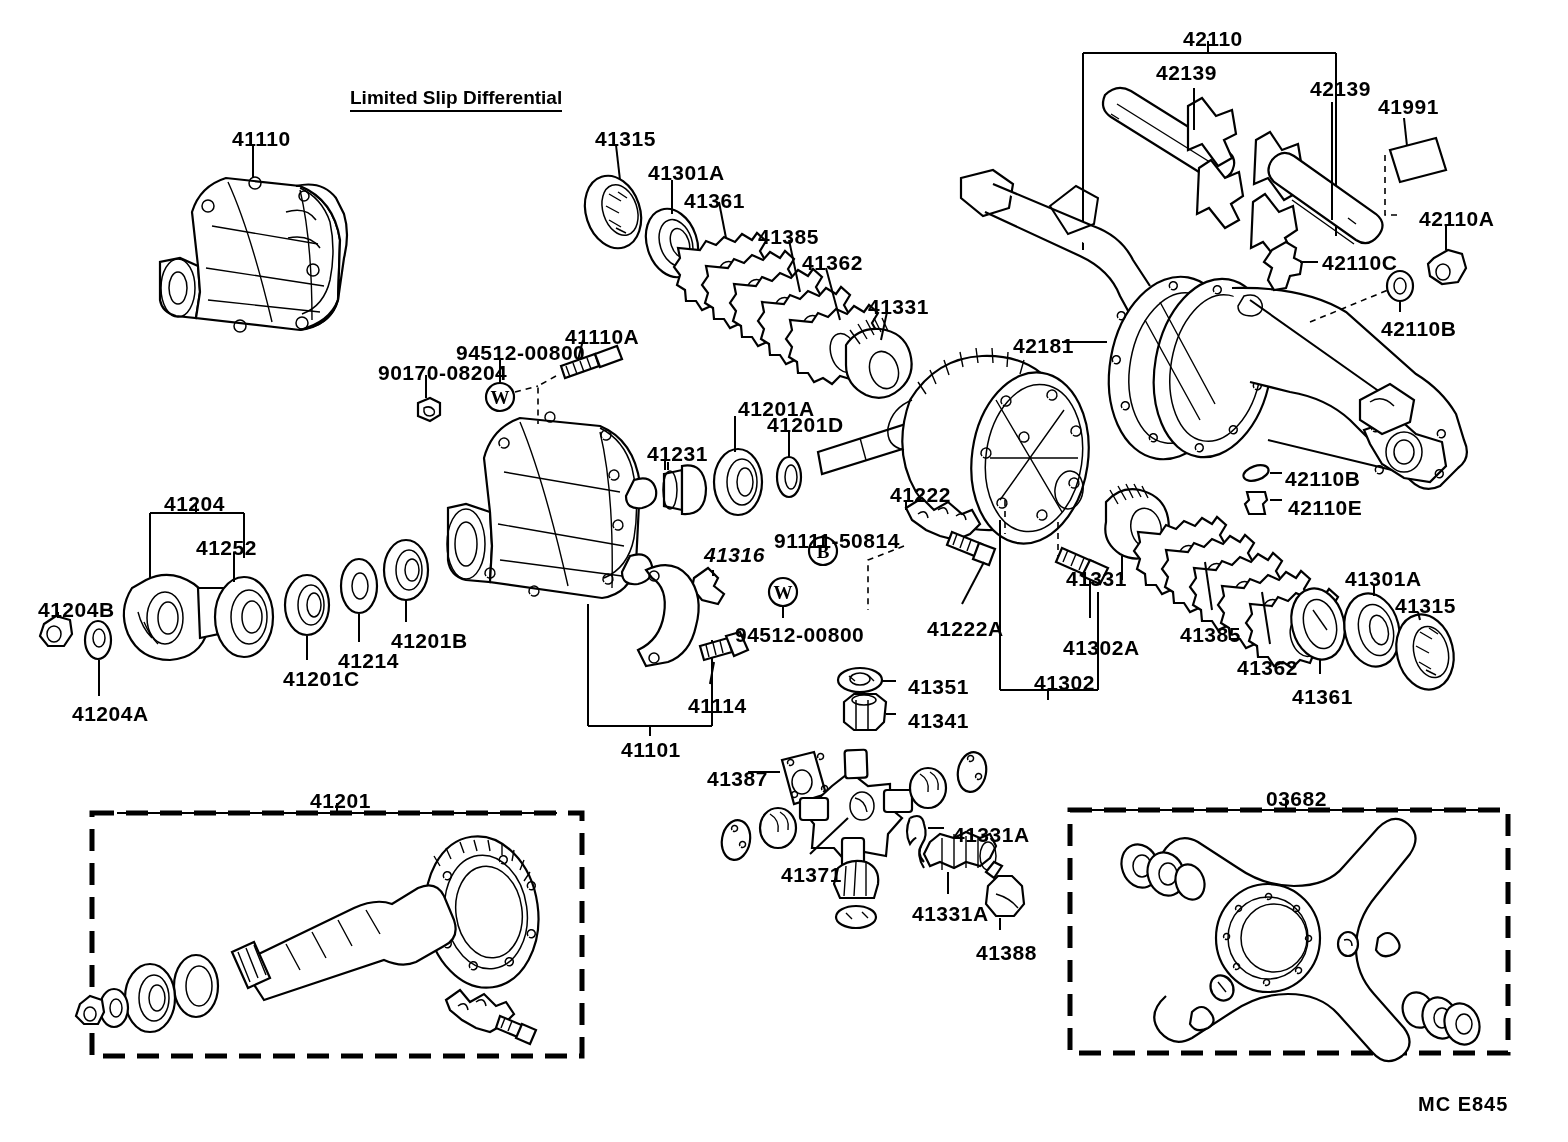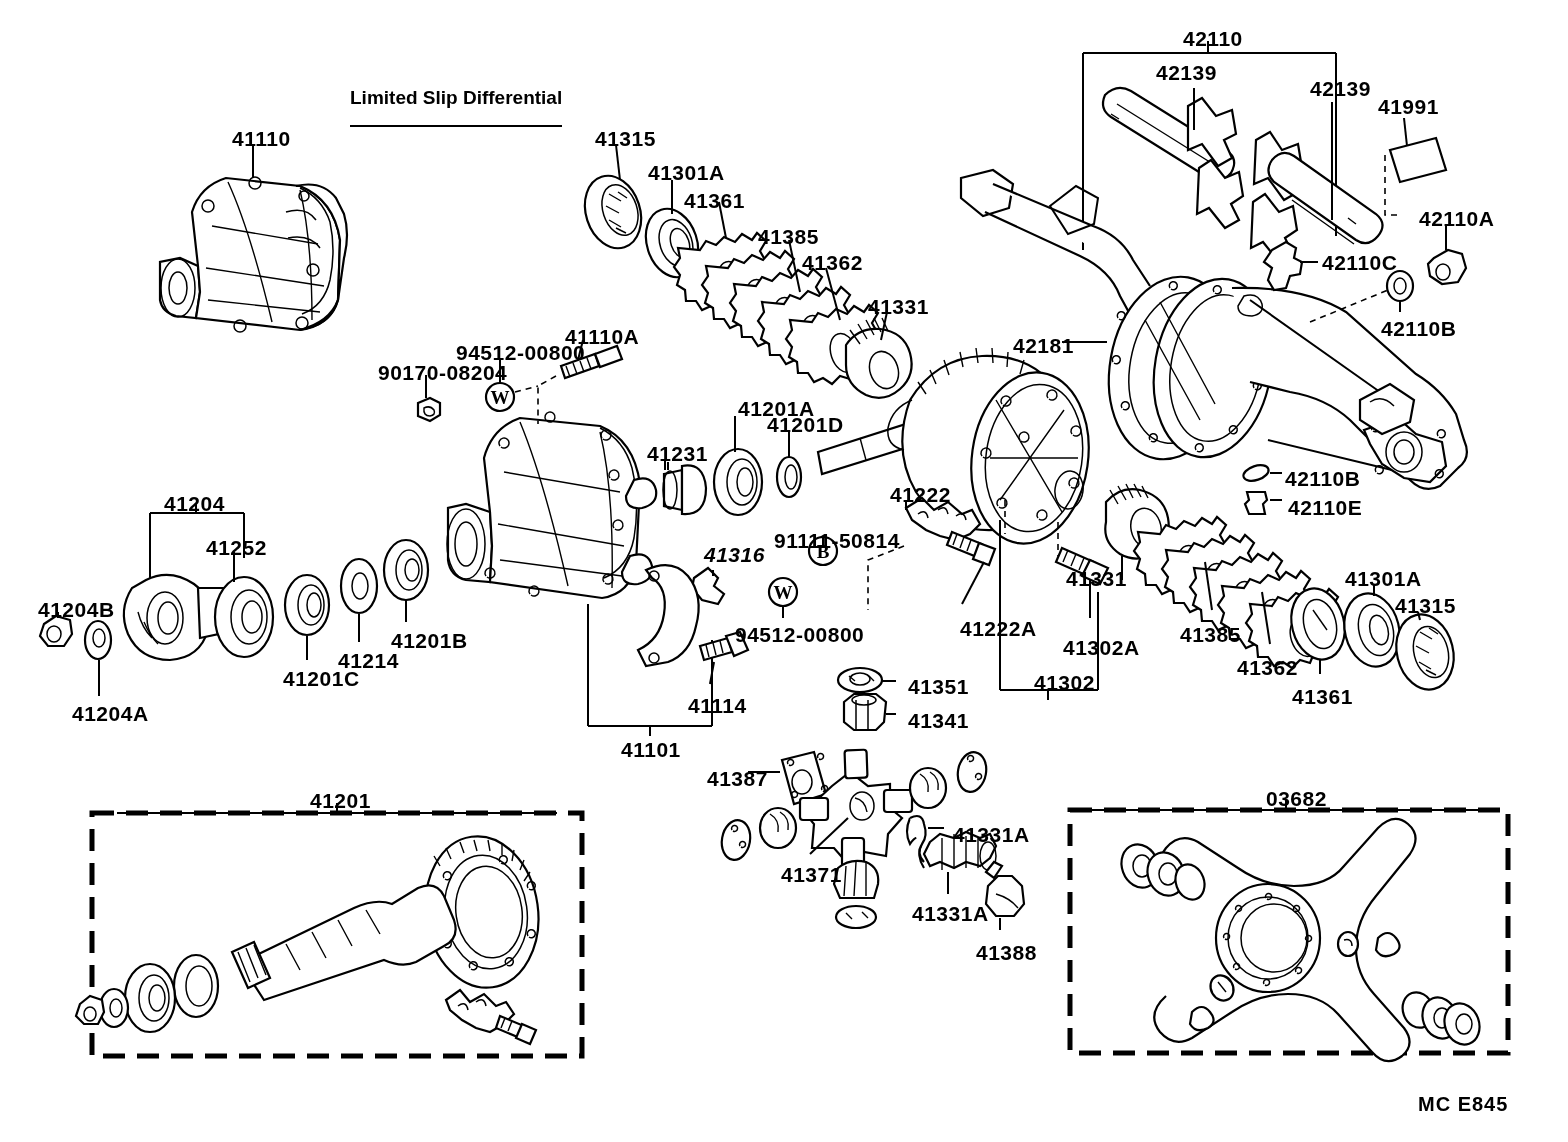--- a/index.html
+++ b/index.html
@@ -25,21 +25,21 @@
     white-space: nowrap;
     line-height: 1;
   }
   .title {
     position: absolute;
     font-size: 19px;
     font-weight: 600;
     color: #000;
     white-space: nowrap;
     border-bottom: 2px solid #000;
-    padding-bottom: 18px;
+    padding-bottom: 3px;
     line-height: 1;
   }
   .footer {
     position: absolute;
     font-size: 20px;
     font-weight: 700;
     letter-spacing: 1px;
     color: #000;
     white-space: nowrap;
   }
@@ -624,33 +624,33 @@
       <div class="lbl" style="left: 378px; top: 362px;">90170-08204</div>
       <div class="lbl" style="left: 456px; top: 342px;">94512-00800</div>
       <div class="lbl" style="left: 565px; top: 326px;">41110A</div>
       <div class="lbl" style="left: 707px; top: 398px; margin-left: 31px;">41201A</div>
       <div class="lbl" style="left: 767px; top: 414px;">41201D</div>
       <div class="lbl" style="left: 647px; top: 443px;">41231</div>
       <div class="lbl" style="left: 890px; top: 484px;">41222</div>
       <div class="lbl" style="left: 774px; top: 530px;">91111-50814</div>
       <div class="lbl" style="left: 704px; top: 544px; font-style: italic;">41316</div>
       <div class="lbl" style="left: 735px; top: 624px;">94512-00800</div>
-      <div class="lbl" style="left: 927px; top: 618px; margin-left: 33px;">41222A</div>
+      <div class="lbl" style="left: 927px; top: 618px;">41222A</div>
       <div class="lbl" style="left: 1066px; top: 568px;">41331</div>
       <div class="lbl" style="left: 1063px; top: 637px;">41302A</div>
       <div class="lbl" style="left: 1034px; top: 672px;">41302</div>
       <div class="lbl" style="left: 1345px; top: 568px;">41301A</div>
       <div class="lbl" style="left: 1395px; top: 595px;">41315</div>
       <div class="lbl" style="left: 1180px; top: 624px;">41385</div>
       <div class="lbl" style="left: 1237px; top: 657px;">41362</div>
       <div class="lbl" style="left: 1292px; top: 686px;">41361</div>
       <div class="lbl" style="left: 1285px; top: 468px;">42110B</div>
       <div class="lbl" style="left: 1288px; top: 497px;">42110E</div>
       <div class="lbl" style="left: 164px; top: 493px;">41204</div>
-      <div class="lbl" style="left: 206px; top: 537px;">41252</div>
+      <div class="lbl" style="left: 196px; top: 537px;">41252</div>
       <div class="lbl" style="left: 38px; top: 599px;">41204B</div>
       <div class="lbl" style="left: 72px; top: 703px;">41204A</div>
       <div class="lbl" style="left: 283px; top: 668px;">41201C</div>
       <div class="lbl" style="left: 338px; top: 650px; text-align: right;">41214</div>
       <div class="lbl" style="left: 391px; top: 630px;">41201B</div>
       <div class="lbl" style="left: 688px; top: 695px;">41114</div>
       <div class="lbl" style="left: 621px; top: 739px;">41101</div>
       <div class="lbl" style="left: 908px; top: 676px;">41351</div>
       <div class="lbl" style="left: 908px; top: 710px;">41341</div>
       <div class="lbl" style="left: 707px; top: 768px;">41387</div>

